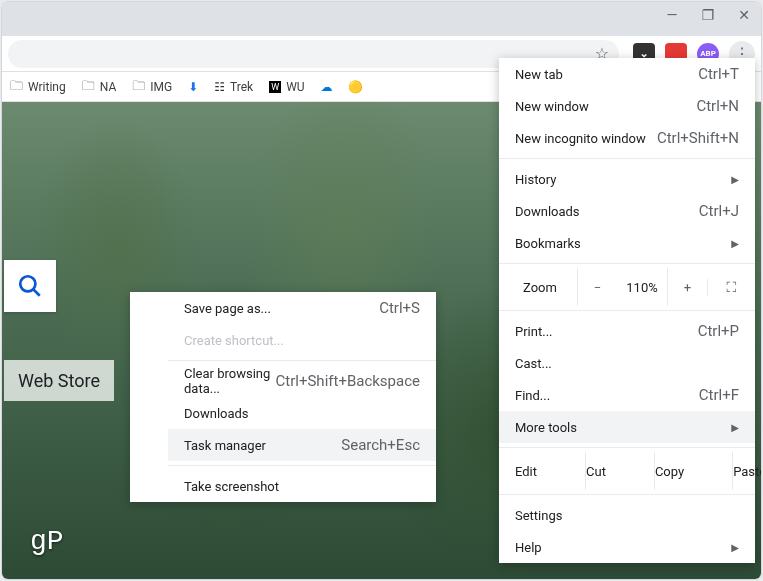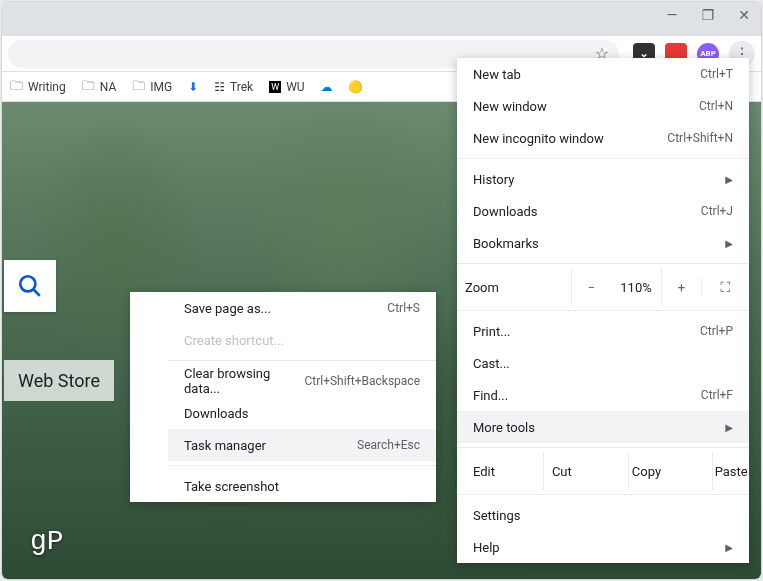--- a/index.html
+++ b/index.html
@@ -29,31 +29,31 @@
   radial-gradient(ellipse 130px 190px at 30% 65%, rgba(55,85,50,0.7), transparent 70%),
   radial-gradient(ellipse 150px 210px at 65% 70%, rgba(48,78,45,0.7), transparent 70%);
 }
 
 .search-tile { position: absolute; top: 158px; left: 2px; width: 52px; height: 52px; background: #fff; display: flex; align-items: center; justify-content: center; box-shadow: 0 1px 3px rgba(0,0,0,0.2); }
 .search-tile svg { width: 26px; height: 26px; }
 .webstore { position: absolute; top: 258px; left: 2px; padding: 10px 14px; background: rgba(255,255,255,0.75); font-size: 18px; color: #202124; }
 .logo { position: absolute; bottom: 22px; left: 28px; color: #fff; font-size: 28px; font-family: Liberation Mono, monospace; text-shadow: 0 1px 3px rgba(0,0,0,0.6); }
 
 .menu { position: absolute; background: #fff; box-shadow: 0 2px 10px rgba(0,0,0,0.25); font-size: 13px; color: #202124; }
-.main-menu { top: 56px; right: 12px; width: 292px; }
+.main-menu { top: 56px; right: 6px; width: 256px; }
 .sub-menu { top: 290px; left: 128px; width: 306px; padding-left: 38px; }
 
 .menu-item { display: flex; align-items: center; justify-content: space-between; padding: 0 16px; height: 32px; cursor: default; }
 .menu-item.highlighted { background: #f1f3f4; }
 .menu-item.disabled { color: #bdc1c6; }
-.shortcut { color: #5f6368; font-size: 12px; }
+.shortcut { color: #5f6368; font-size: 15px; }
 .arrow { color: #5f6368; font-size: 10px; }
 .sep { height: 1px; background: #e8eaed; margin: 4px 0; }
 
-.zoom-row { display: flex; align-items: center; height: 38px; padding: 0 0 0 8px; }
+.zoom-row { display: flex; align-items: center; height: 38px; padding: 0 0 0 24px; }
 .zoom-label { flex: 1; }
 .zoom-ctrl { width: 40px; height: 38px; display: flex; align-items: center; justify-content: center; border-left: 1px solid #e8eaed; color: #5f6368; }
 .zoom-pct { width: 50px; text-align: center; color: #202124; }
 .fullscreen { width: 48px; display: flex; align-items: center; justify-content: center; border-left: 1px solid #e8eaed; color: #5f6368; font-size: 14px; }
 
 .edit-row { display: flex; align-items: center; height: 38px; padding: 0 0 0 16px; gap: 48px; }
 .edit-label { flex: 1; }
 .edit-btn { width: 58px; height: 38px; display: flex; align-items: center; justify-content: center; border-left: 1px solid #e8eaed; font-size: 13px; }
 </style>
 </head>

